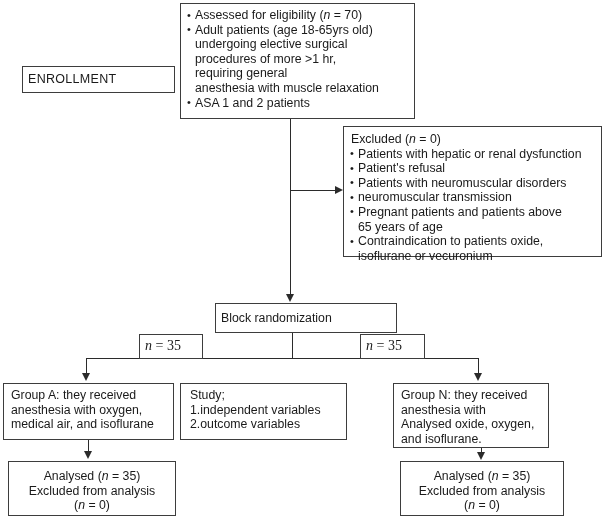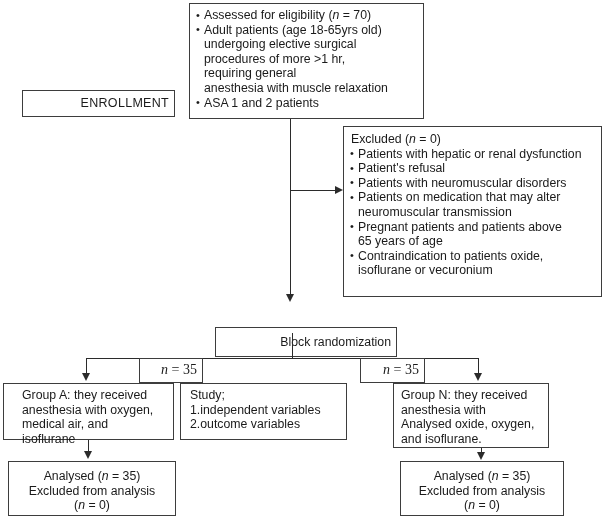--- a/index.html
+++ b/index.html
@@ -25,22 +25,21 @@
     background: #ffffff;
     font-size: 12.3px;
     line-height: 14.6px;
     color: #1a1a1a;
     padding: 3px 5px;
   }
   .center { text-align: center; }
   .vcenter {
     display: flex;
     align-items: center;
-    justify-content: flex-end;
-    margin-top: 24px;
+    justify-content: flex-start;
   }
   .bullets { list-style: none; margin: 0; padding: 0; }
   .bullets li {
     position: relative;
     padding-left: 8px;
     margin: 0;
   }
   .bullets li::before {
     content: "\2022";
     position: absolute;
@@ -90,54 +89,53 @@
 </style>
 </head>
 <body>
 
 <div id="flowchart">
 
   <div class="box vcenter" style="left:22px; top:66px; width:153px; height:27px;">
     <span class="enroll-label">ENROLLMENT</span>
   </div>
 
-  <div class="box" style="left:189px; top:3px; width:235px; height:116px; padding:4px 6px 4px 6px;">
+  <div class="box" style="left:180px; top:3px; width:235px; height:116px; padding:4px 6px 4px 6px;">
     <ul class="bullets">
       <li>
         <span>Assessed for eligibility (<span class="itn">n</span> = 70)</span>
       </li>
       <li>
         <span>Adult patients (age 18-65yrs old)</span>
         <span class="cont">undergoing elective surgical</span>
         <span class="cont">procedures of more &gt;1 hr,</span>
         <span class="cont">requiring general</span>
         <span class="cont">anesthesia with muscle relaxation</span>
       </li>
       <li>
         <span>ASA 1 and 2 patients</span>
       </li>
     </ul>
   </div>
 
-  <div class="box" style="left:343px; top:126px; width:259px; height:171px; padding:5px 6px;">
+  <div class="box" style="left:343px; top:126px; width:259px; height:131px; padding:5px 6px;">
     <div style="padding-left:1px;">
       <span>Excluded (</span><span class="itn">n</span><span> = 0)</span>
     </div>
     <ul class="bullets">
       <li>
         <span>Patients with hepatic or renal dysfunction</span>
       </li>
       <li>
         <span>Patient's refusal</span>
       </li>
       <li>
         <span>Patients with neuromuscular disorders</span>
       </li>
       <li>
-        <span>Patients on medication that  may alter</span>
         <span class="cont">neuromuscular transmission</span>
       </li>
       <li>
         <span>Pregnant patients and patients above</span>
         <span class="cont">65 years of age</span>
       </li>
       <li>
         <span>Contraindication to patients oxide,</span>
         <span class="cont">isoflurane or vecuronium</span>
       </li>
@@ -162,21 +160,21 @@
   <div class="arrow-down" style="left:474px; top:373px;"></div>
 
   <div class="box vcenter nbox" style="left:139px; top:334px; width:64px; height:25px;">
     <span><span class="itn">n</span><span> = 35</span></span>
   </div>
 
   <div class="box vcenter nbox" style="left:360px; top:334px; width:65px; height:25px;">
     <span><span class="itn">n</span><span> = 35</span></span>
   </div>
 
-  <div class="box" style="left:3px; top:383px; width:171px; height:57px; padding:4px 18px;">
+  <div class="box" style="left:3px; top:383px; width:171px; height:57px; padding:4px 7px;">
     <span class="plainline">Group A: they received</span>
     <span class="plainline">anesthesia with oxygen,</span>
     <span class="plainline">medical air, and isoflurane</span>
   </div>
 
   <div class="box" style="left:180px; top:383px; width:167px; height:57px; padding:4px 9px;">
     <span class="plainline">Study;</span>
     <span class="plainline">1.independent variables</span>
     <span class="plainline">2.outcome variables</span>
   </div>

